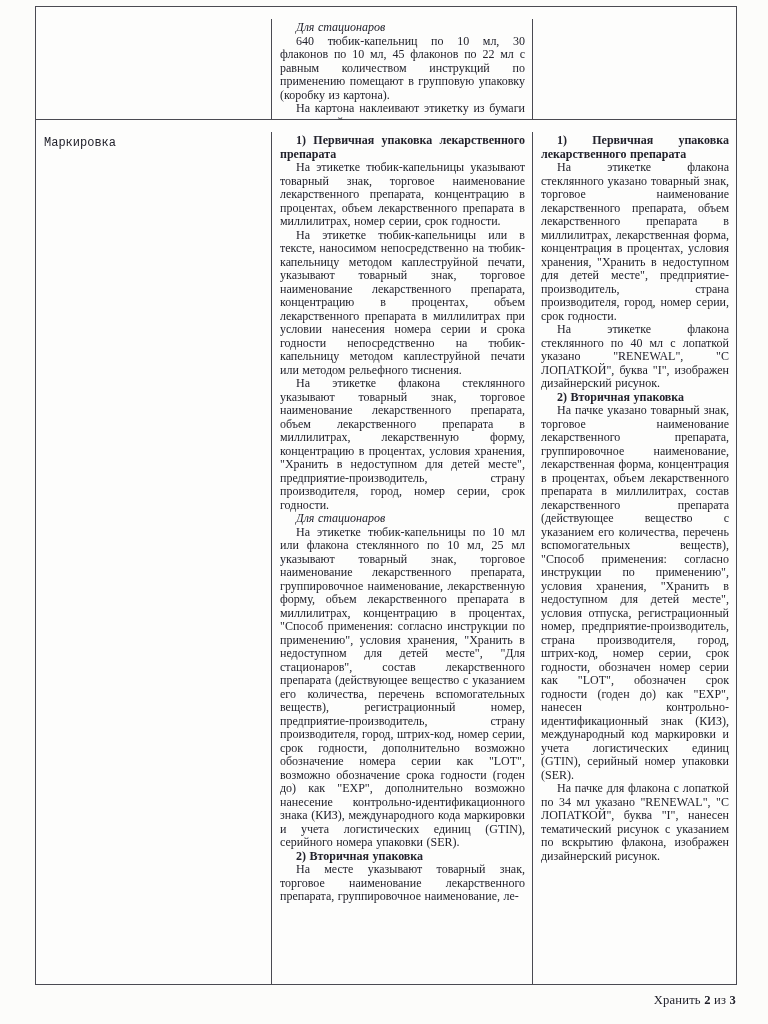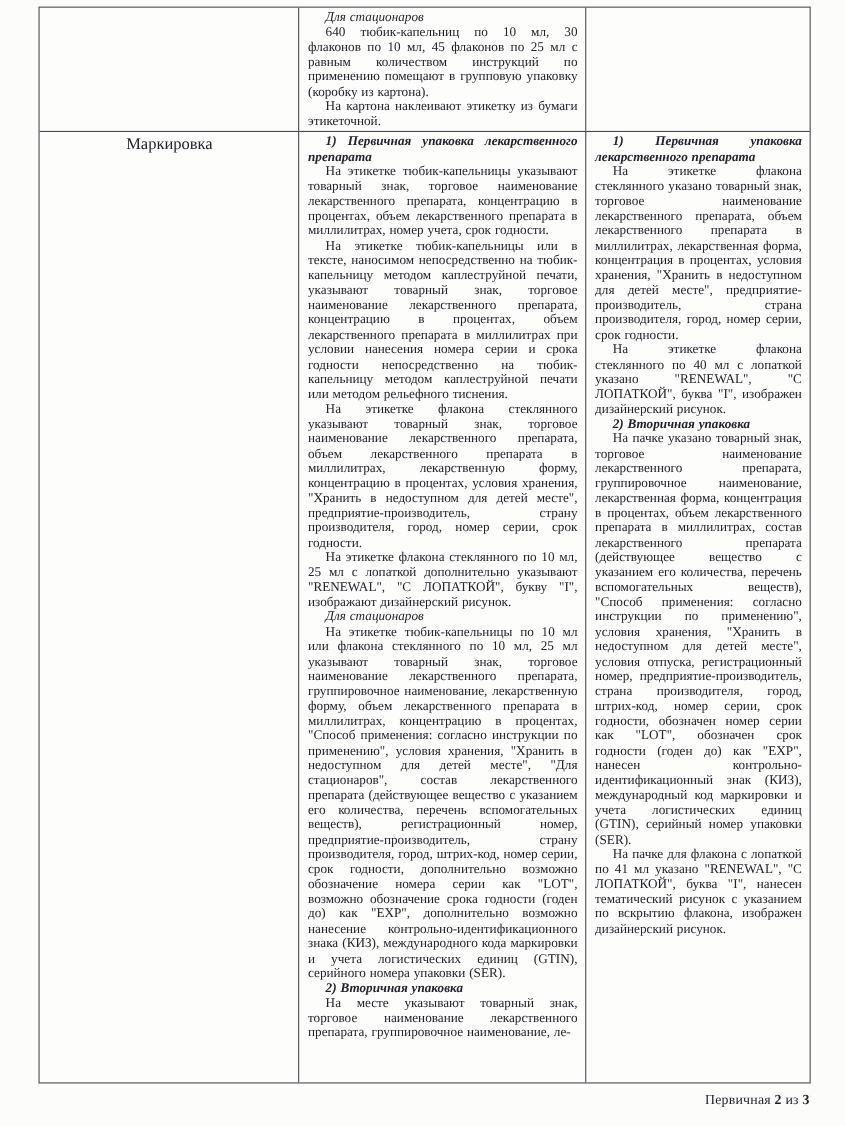--- a/index.html
+++ b/index.html
@@ -16,87 +16,87 @@
     border:1px solid #4a4a52;
     background:#fdfdfc;
     box-sizing:border-box;
   }
   .row{display:flex;}
   .row-continuation{height:112px;}
   .row-marking{height:864px;border-top:1px solid #4a4a52;}
   .cell{
     overflow:hidden;box-sizing:border-box;
     padding:2px 7px 2px 8px;
+    margin-top:12px;
   }
   .col-left{width:235px;}
   .col-mid{width:262px;border-left:1px solid #4a4a52;border-right:1px solid #4a4a52;}
   .col-right{flex:1;}
   .para{
     margin:0;
     font-size:12px;line-height:13.5px;
     text-align:justify;text-indent:16px;
     word-spacing:0.5px;
   }
-  .para.heading{font-weight:bold;font-style:italic;}
+  .para.heading{font-weight:bold;}
   .para.italic{font-style:italic;}
   .section-label{
-    margin:0;font-size:15px;line-height:15px;
-    text-indent:0;text-align:center;padding-top:2px;
+    margin:0;font-size:12px;line-height:15px;
+    text-indent:0;text-align:left;padding-top:2px;font-family:Liberation Mono, monospace;
   }
   .footer{
     position:absolute;right:32px;top:993px;
     font-size:12.6px;color:#1e1e28;
     letter-spacing:0.2px;
   }
   .footer b{font-weight:bold;}
 </style>
 </head>
 <body>
 
 <div class="page">
 
   <div class="doc-table">
 
     <div class="row row-continuation">
       <div class="cell col-left"></div>
       <div class="cell col-mid">
           <p class="para italic">Для стационаров</p>
-          <p class="para normal">640 тюбик-капельниц по 10 мл, 30 флаконов по 10 мл, 45 флаконов по 25 мл с равным количеством инструкций по применению помещают в групповую упаковку (коробку из картона).</p>
+          <p class="para normal">640 тюбик-капельниц по 10 мл, 30 флаконов по 10 мл, 45 флаконов по 22 мл с равным количеством инструкций по применению помещают в групповую упаковку (коробку из картона).</p>
           <p class="para normal">На картона наклеивают этикетку из бумаги этикеточной.</p>
         </div>
       <div class="cell col-right"></div>
     </div>
 
     <div class="row row-marking">
       <div class="cell col-left">
         <p class="section-label">Маркировка</p>
       </div>
       <div class="cell col-mid">
           <p class="para heading">1) Первичная упаковка лекарственного препарата</p>
-          <p class="para normal">На этикетке тюбик-капельницы указывают товарный знак, торговое наименование лекарственного препарата, концентрацию в процентах, объем лекарственного препарата в миллилитрах, номер учета, срок годности.</p>
+          <p class="para normal">На этикетке тюбик-капельницы указывают товарный знак, торговое наименование лекарственного препарата, концентрацию в процентах, объем лекарственного препарата в миллилитрах, номер серии, срок годности.</p>
           <p class="para normal">На этикетке тюбик-капельницы или в тексте, наносимом непосредственно на тюбик-капельницу методом каплеструйной печати, указывают товарный знак, торговое наименование лекарственного препарата, концентрацию в процентах, объем лекарственного препарата в миллилитрах при условии нанесения номера серии и срока годности непосредственно на тюбик-капельницу методом каплеструйной печати или методом рельефного тиснения.</p>
           <p class="para normal">На этикетке флакона стеклянного указывают товарный знак, торговое наименование лекарственного препарата, объем лекарственного препарата в миллилитрах, лекарственную форму, концентрацию в процентах, условия хранения, "Хранить в недоступном для детей месте", предприятие-производитель, страну производителя, город, номер серии, срок годности.</p>
-          <p class="para normal">На этикетке флакона стеклянного по 10 мл, 25 мл с лопаткой дополнительно указывают "RENEWAL", "С ЛОПАТКОЙ", букву "I", изображают дизайнерский рисунок.</p>
           <p class="para italic">Для стационаров</p>
           <p class="para normal">На этикетке тюбик-капельницы по 10 мл или флакона стеклянного по 10 мл, 25 мл указывают товарный знак, торговое наименование лекарственного препарата, группировочное наименование, лекарственную форму, объем лекарственного препарата в миллилитрах, концентрацию в процентах, "Способ применения: согласно инструкции по применению", условия хранения, "Хранить в недоступном для детей месте", "Для стационаров", состав лекарственного препарата (действующее вещество с указанием его количества, перечень вспомогательных веществ), регистрационный номер, предприятие-производитель, страну производителя, город, штрих-код, номер серии, срок годности, дополнительно возможно обозначение номера серии как "LOT", возможно обозначение срока годности (годен до) как "EXP", дополнительно возможно нанесение контрольно-идентификационного знака (КИЗ), международного кода маркировки и учета логистических единиц (GTIN), серийного номера упаковки (SER).</p>
           <p class="para heading">2) Вторичная упаковка</p>
           <p class="para normal">На месте указывают товарный знак, торговое наименование лекарственного препарата, группировочное наименование, ле-</p>
         </div>
       <div class="cell col-right">
           <p class="para heading">1) Первичная упаковка лекарственного препарата</p>
           <p class="para normal">На этикетке флакона стеклянного указано товарный знак, торговое наименование лекарственного препарата, объем лекарственного препарата в миллилитрах, лекарственная форма, концентрация в процентах, условия хранения, "Хранить в недоступном для детей месте", предприятие-производитель, страна производителя, город, номер серии, срок годности.</p>
           <p class="para normal">На этикетке флакона стеклянного по 40 мл с лопаткой указано "RENEWAL", "С ЛОПАТКОЙ", буква "I", изображен дизайнерский рисунок.</p>
           <p class="para heading">2) Вторичная упаковка</p>
           <p class="para normal">На пачке указано товарный знак, торговое наименование лекарственного препарата, группировочное наименование, лекарственная форма, концентрация в процентах, объем лекарственного препарата в миллилитрах, состав лекарственного препарата (действующее вещество с указанием его количества, перечень вспомогательных веществ), "Способ применения: согласно инструкции по применению", условия хранения, "Хранить в недоступном для детей месте", условия отпуска, регистрационный номер, предприятие-производитель, страна производителя, город, штрих-код, номер серии, срок годности, обозначен номер серии как "LOT", обозначен срок годности (годен до) как "EXP", нанесен контрольно-идентификационный знак (КИЗ), международный код маркировки и учета логистических единиц (GTIN), серийный номер упаковки (SER).</p>
-          <p class="para normal">На пачке для флакона с лопаткой по 41 мл указано "RENEWAL", "С ЛОПАТКОЙ", буква "I", нанесен тематический рисунок с указанием по вскрытию флакона, изображен дизайнерский рисунок.</p>
+          <p class="para normal">На пачке для флакона с лопаткой по 34 мл указано "RENEWAL", "С ЛОПАТКОЙ", буква "I", нанесен тематический рисунок с указанием по вскрытию флакона, изображен дизайнерский рисунок.</p>
         </div>
     </div>
 
   </div>
 
   <div class="footer">
-    <span>Первичная</span>
+    <span>Хранить</span>
     <b>2</b>
     <span>из</span>
     <b>3</b>
   </div>
 
 </div>
 
 </body></html>

